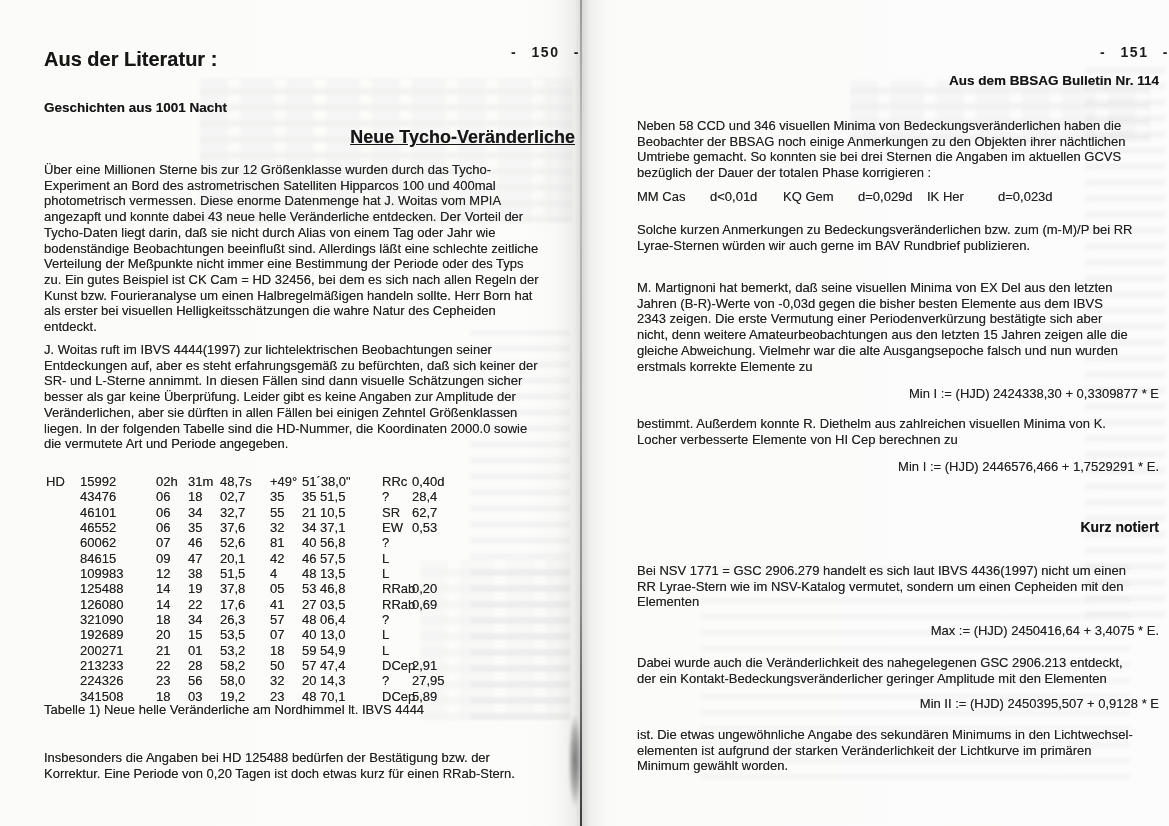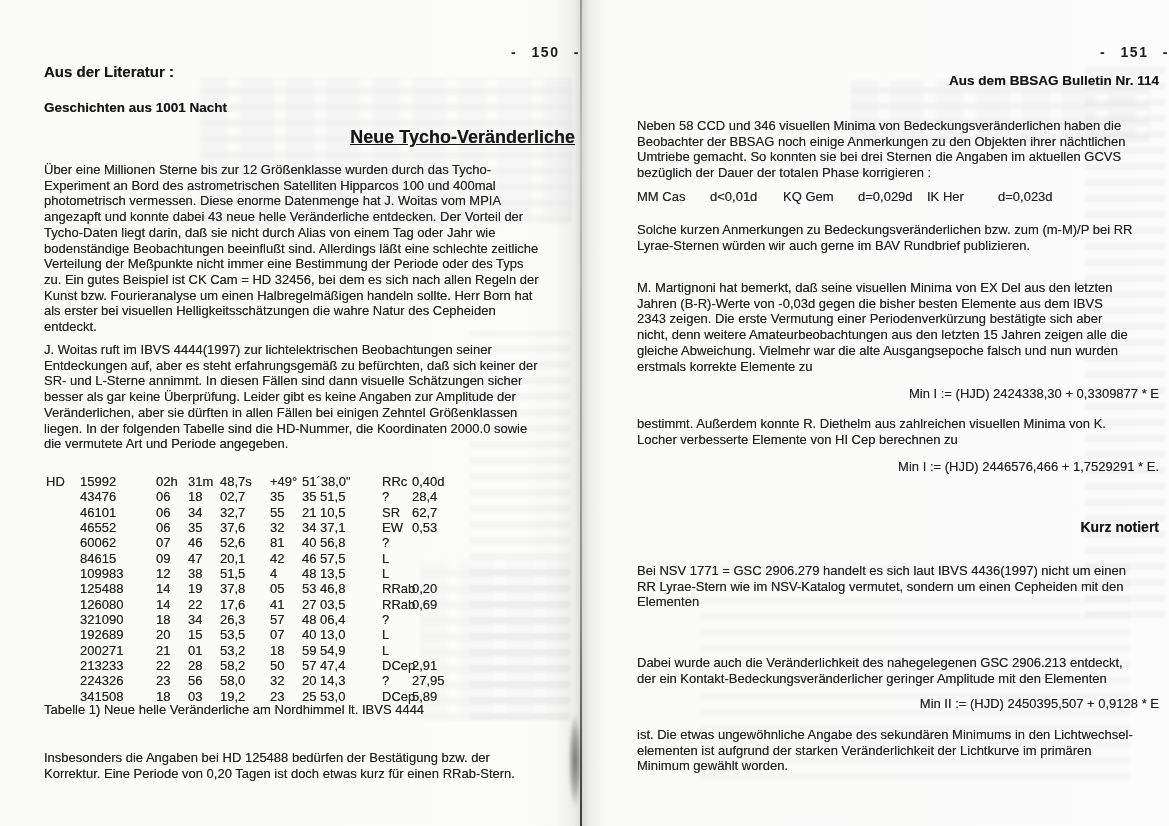--- a/index.html
+++ b/index.html
@@ -60,21 +60,21 @@
   }
 </style>
 </head>
 <body>
 
 <div id="screen">
 
   <div class="abs" style="left:0;top:0;width:575px;height:826px;">
     <div class="abs page-number center" style="left:0;top:44px;width:580px;">- 150 -</div>
 
-    <div class="abs body-text bold" style="left:44px;top:64px;font-size:15px;">Aus der Literatur :</div>
+    <div class="abs body-text bold" style="left:44px;top:52px;font-size:20px;">Aus der Literatur :</div>
 
     <div class="abs body-text bold" style="left:44px;top:100px;font-size:13.5px;">Geschichten aus 1001 Nacht</div>
 
     <div class="abs body-text bold center" style="left:20px;top:130px;width:555px;font-size:18px;text-decoration:underline;">Neue Tycho-Veränderliche</div>
 
     <div class="abs body-text" style="left:44px;top:162px;width:548px;">Über eine Millionen Sterne bis zur 12 Größenklasse wurden durch das Tycho-
 Experiment an Bord des astrometrischen Satelliten Hipparcos 100 und 400mal
 photometrisch vermessen. Diese enorme Datenmenge hat J. Woitas vom MPIA
 angezapft und konnte dabei 43 neue helle Veränderliche entdecken. Der Vorteil der
 Tycho-Daten liegt darin, daß sie nicht durch Alias von einem Tag oder Jahr wie
@@ -219,21 +219,21 @@
         <span>32</span>
         <span>20 14,3</span>
         <span>?</span>
         <span>27,95</span>
         <span></span>
         <span>341508</span>
         <span>18</span>
         <span>03</span>
         <span>19,2</span>
         <span>23</span>
-        <span>25 53,0</span>
+        <span>48 70,1</span>
         <span>DCep</span>
         <span>5,89</span>
       </div>
 
     <div class="abs body-text" style="left:44px;top:702px;width:548px;">Tabelle 1)  Neue helle Veränderliche am Nordhimmel lt. IBVS 4444</div>
 
     <div class="abs body-text" style="left:44px;top:750px;width:548px;">Insbesonders die Angaben bei HD 125488 bedürfen der Bestätigung bzw. der
 Korrektur. Eine Periode von 0,20 Tagen ist doch etwas kurz für einen RRab-Stern.</div>
   </div>
 
@@ -272,20 +272,21 @@
 Locher verbesserte Elemente von HI Cep berechnen zu</div>
 
     <div class="abs formula center" style="left:20px;top:459px;width:545px;">Min I := (HJD) 2446576,466 + 1,7529291 * E.</div>
 
     <div class="abs body-text bold center" style="left:20px;top:520px;width:545px;font-size:14px;">Kurz notiert</div>
 
     <div class="abs body-text" style="left:43px;top:563px;width:525px;">Bei NSV 1771 = GSC 2906.279 handelt es sich laut IBVS 4436(1997) nicht um einen
 RR Lyrae-Stern wie im NSV-Katalog vermutet, sondern um einen Cepheiden mit den
 Elementen</div>
 
+    <div class="abs formula center" style="left:20px;top:623px;width:545px;">Max := (HJD) 2450416,64 + 3,4075 * E.</div>
 
     <div class="abs body-text" style="left:43px;top:655px;width:525px;">Dabei wurde auch die Veränderlichkeit des nahegelegenen GSC 2906.213 entdeckt,
 der ein Kontakt-Bedeckungsveränderlicher geringer Amplitude mit den Elementen</div>
 
     <div class="abs formula center" style="left:20px;top:696px;width:545px;">Min II := (HJD) 2450395,507 + 0,9128 * E</div>
 
     <div class="abs body-text" style="left:43px;top:727px;width:525px;">ist. Die etwas ungewöhnliche Angabe des sekundären Minimums in den Lichtwechsel-
 elementen ist aufgrund der starken Veränderlichkeit der Lichtkurve im primären
 Minimum gewählt worden.</div>
   </div>

